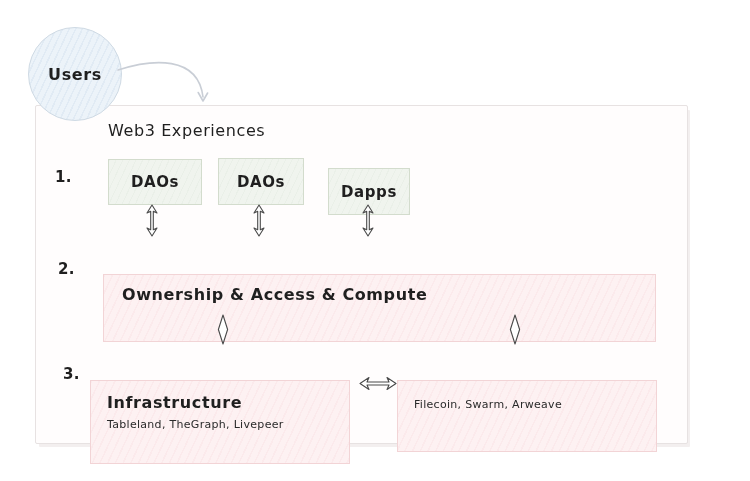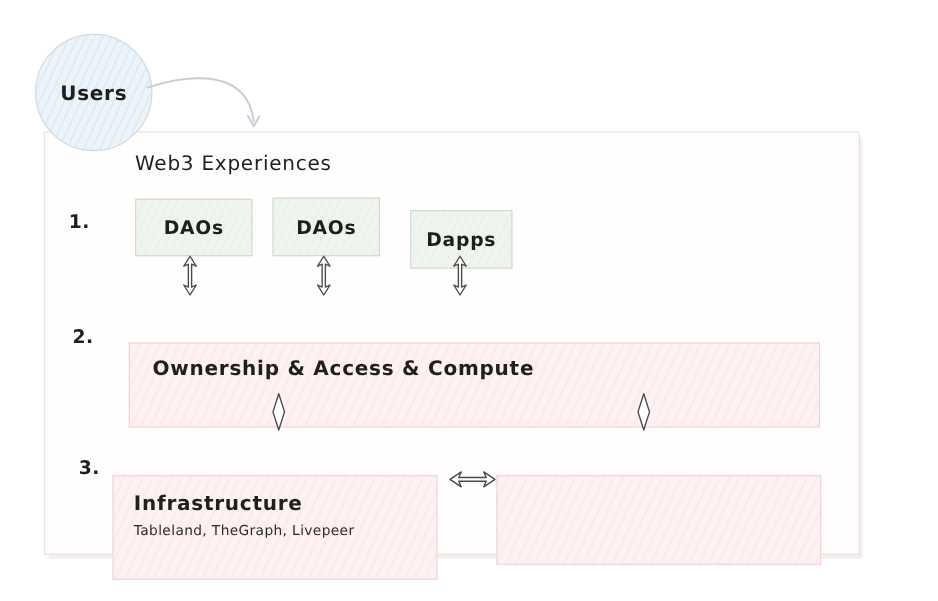--- a/index.html
+++ b/index.html
@@ -136,19 +136,20 @@
   </svg>
   <svg class="abs diamond diamond-2" viewBox="0 0 12 31" xmlns="http://www.w3.org/2000/svg">
     <path d="M6 1 L10.6 15.5 L6 30 L1.4 15.5 Z" fill="#ffffff" stroke="#4a4a4a" stroke-width="1.1" stroke-linejoin="round"></path>
   </svg>
 
   <div class="abs pink-box box-infra">
     <div class="node-title">Infrastructure</div>
     <div class="node-subtitle">Tableland, TheGraph, Livepeer</div>
   </div>
   <div class="abs pink-box box-storage">
+    <div class="node-subtitle">Filecoin, Swarm, Arweave</div>
   </div>
 
   <svg class="abs harrow" viewBox="0 0 38 17" xmlns="http://www.w3.org/2000/svg">
     <path d="M1 8.5 L10 2.5 L8 7 L30 7 L28 2.5 L37 8.5 L28 14.5 L30 10 L8 10 L10 14.5 Z" fill="#ffffff" stroke="#4a4a4a" stroke-width="1.1" stroke-linejoin="round"></path>
   </svg>
 
 </div>
 
 </body></html>

